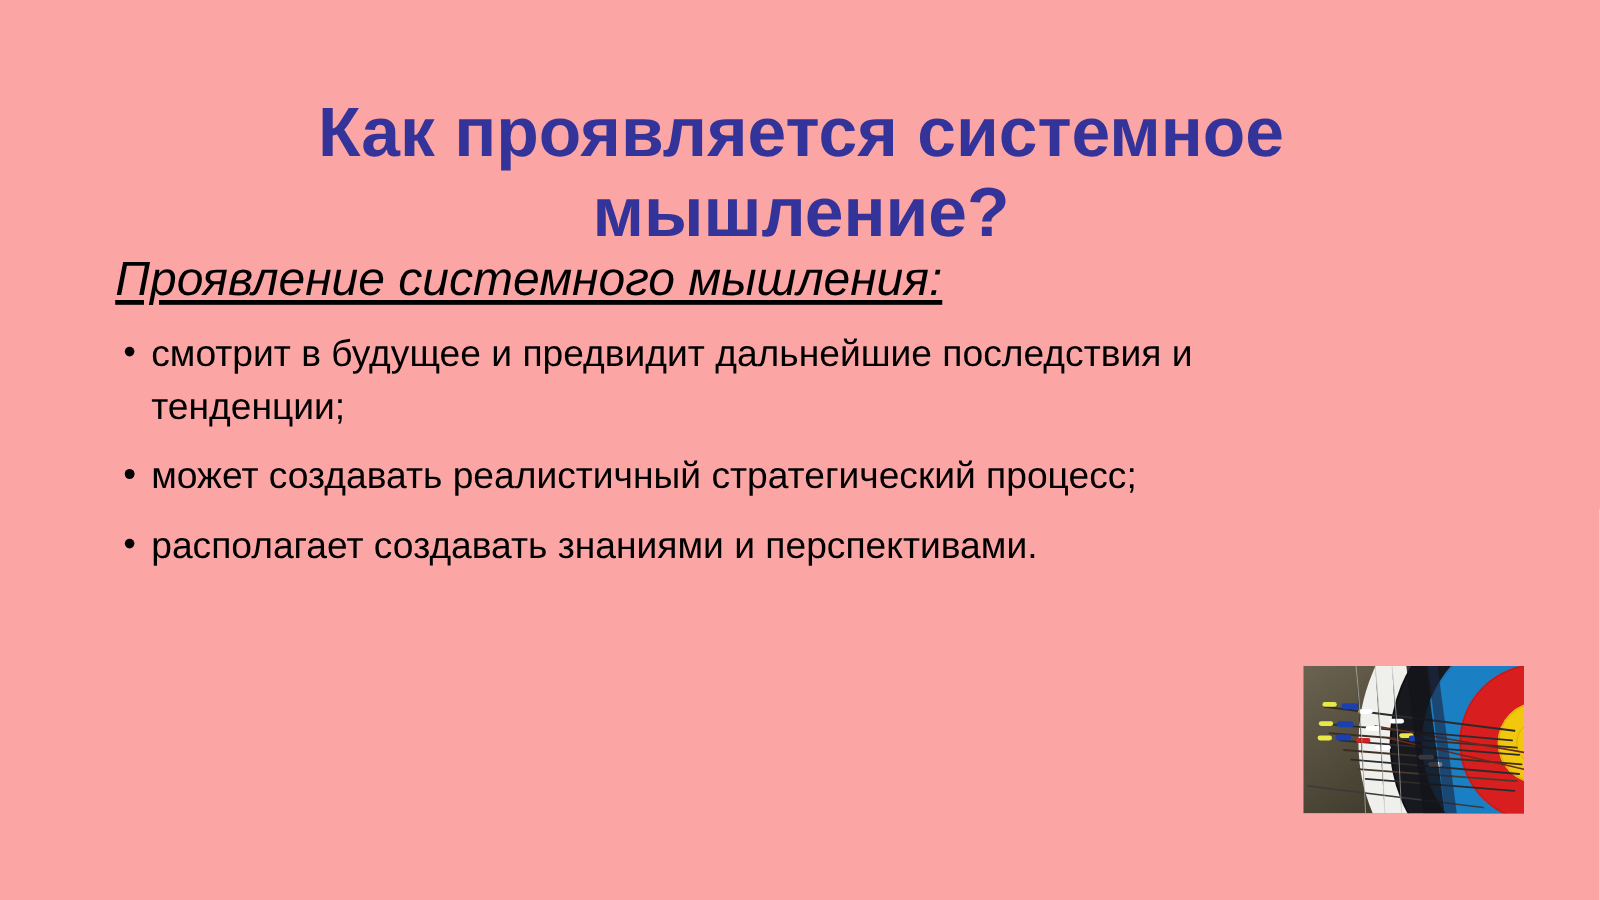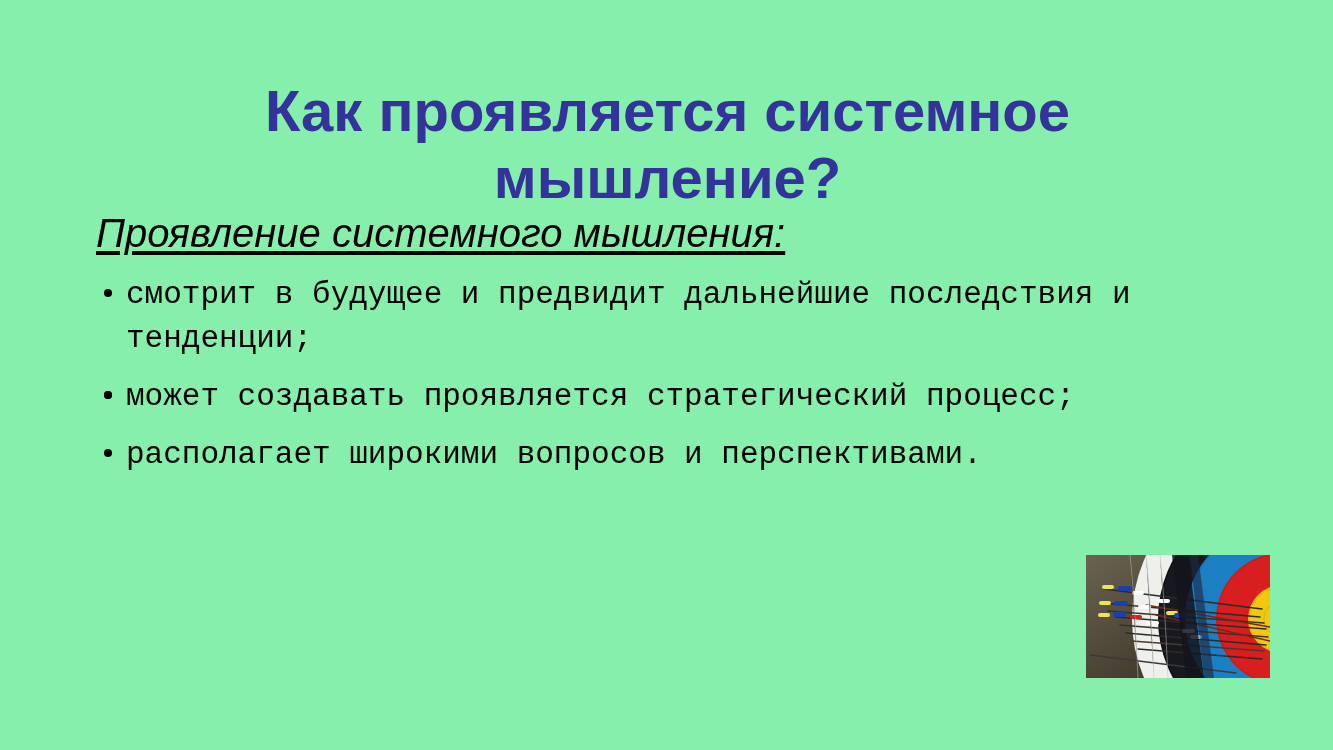--- a/index.html
+++ b/index.html
@@ -12,21 +12,21 @@
     height: 750px;
     background: #ffffff;
     font-family: "Liberation Sans", sans-serif;
     overflow: hidden;
   }
 
   .slide {
     position: relative;
     width: 1333px;
     height: 750px;
-    background: #86efac;
+    background: #fca5a5;
     box-sizing: border-box;
   }
 
   
   .slide-title {
     position: absolute;
     left: 120px;
     top: 38px;
     width: 1095px;
     text-align: center;
@@ -63,21 +63,21 @@
 
   .bullets {
     list-style: none;
     margin: 0;
     padding: 0;
   }
 
   .bullet {
     position: relative;
     padding-left: 30px;
-    font-family: Liberation Mono, monospace;
+    font-family: Liberation Sans, sans-serif;
     font-size: 31px;
     color: #000000;
     line-height: 1.40;
     margin-bottom: 15px;
   }
   .bullet:last-child { margin-bottom: 0; }
 
   .bullet .dot {
     position: absolute;
     left: 8px;
@@ -115,25 +115,25 @@
     <ul class="bullets">
       <li class="bullet">
         <span class="dot"></span>
         <span>смотрит в будущее и предвидит дальнейшие последствия и тенденции;</span>
       </li>
       <li class="bullet">
         <span class="dot"></span>
       </li>
       <li class="bullet">
         <span class="dot"></span>
-        <span>может создавать проявляется стратегический процесс;</span>
-      </li>
-      <li class="bullet">
-        <span class="dot"></span>
-        <span>располагает широкими вопросов и перспективами.</span>
+        <span>может создавать реалистичный стратегический процесс;</span>
+      </li>
+      <li class="bullet">
+        <span class="dot"></span>
+        <span>располагает создавать знаниями и перспективами.</span>
       </li>
     </ul>
 
   </div>
 
   <div class="photo">
     <svg width="184" height="123" viewBox="0 0 184 123" xmlns="http://www.w3.org/2000/svg">
       <defs>
         <clipPath id="frame">
             <rect x="0" y="0" width="184" height="123"></rect>

